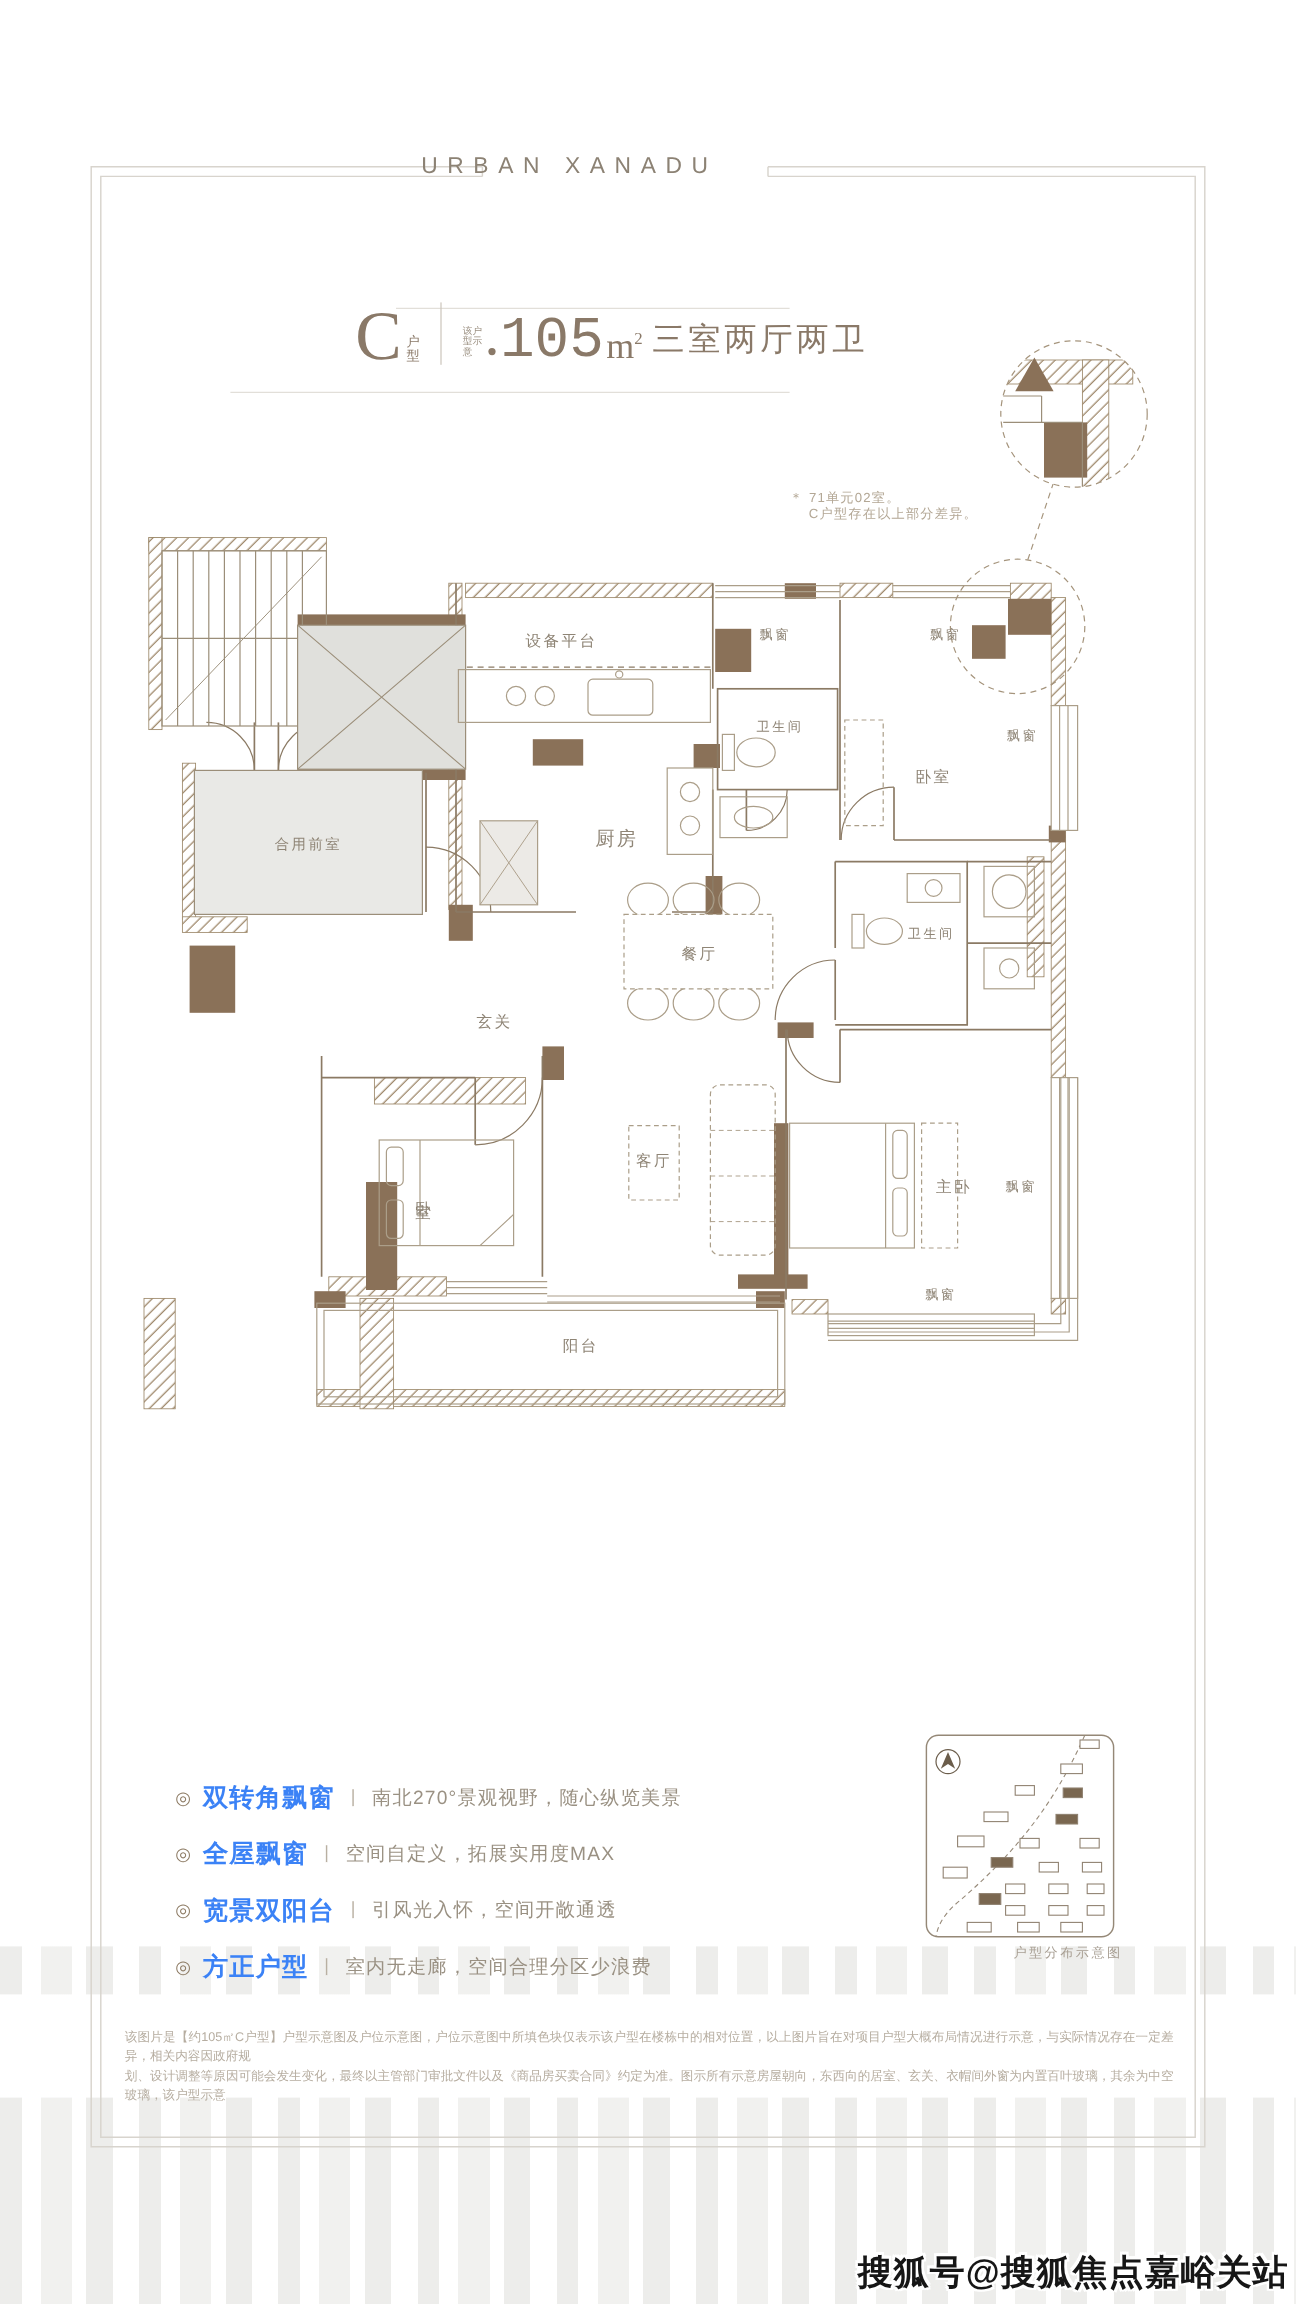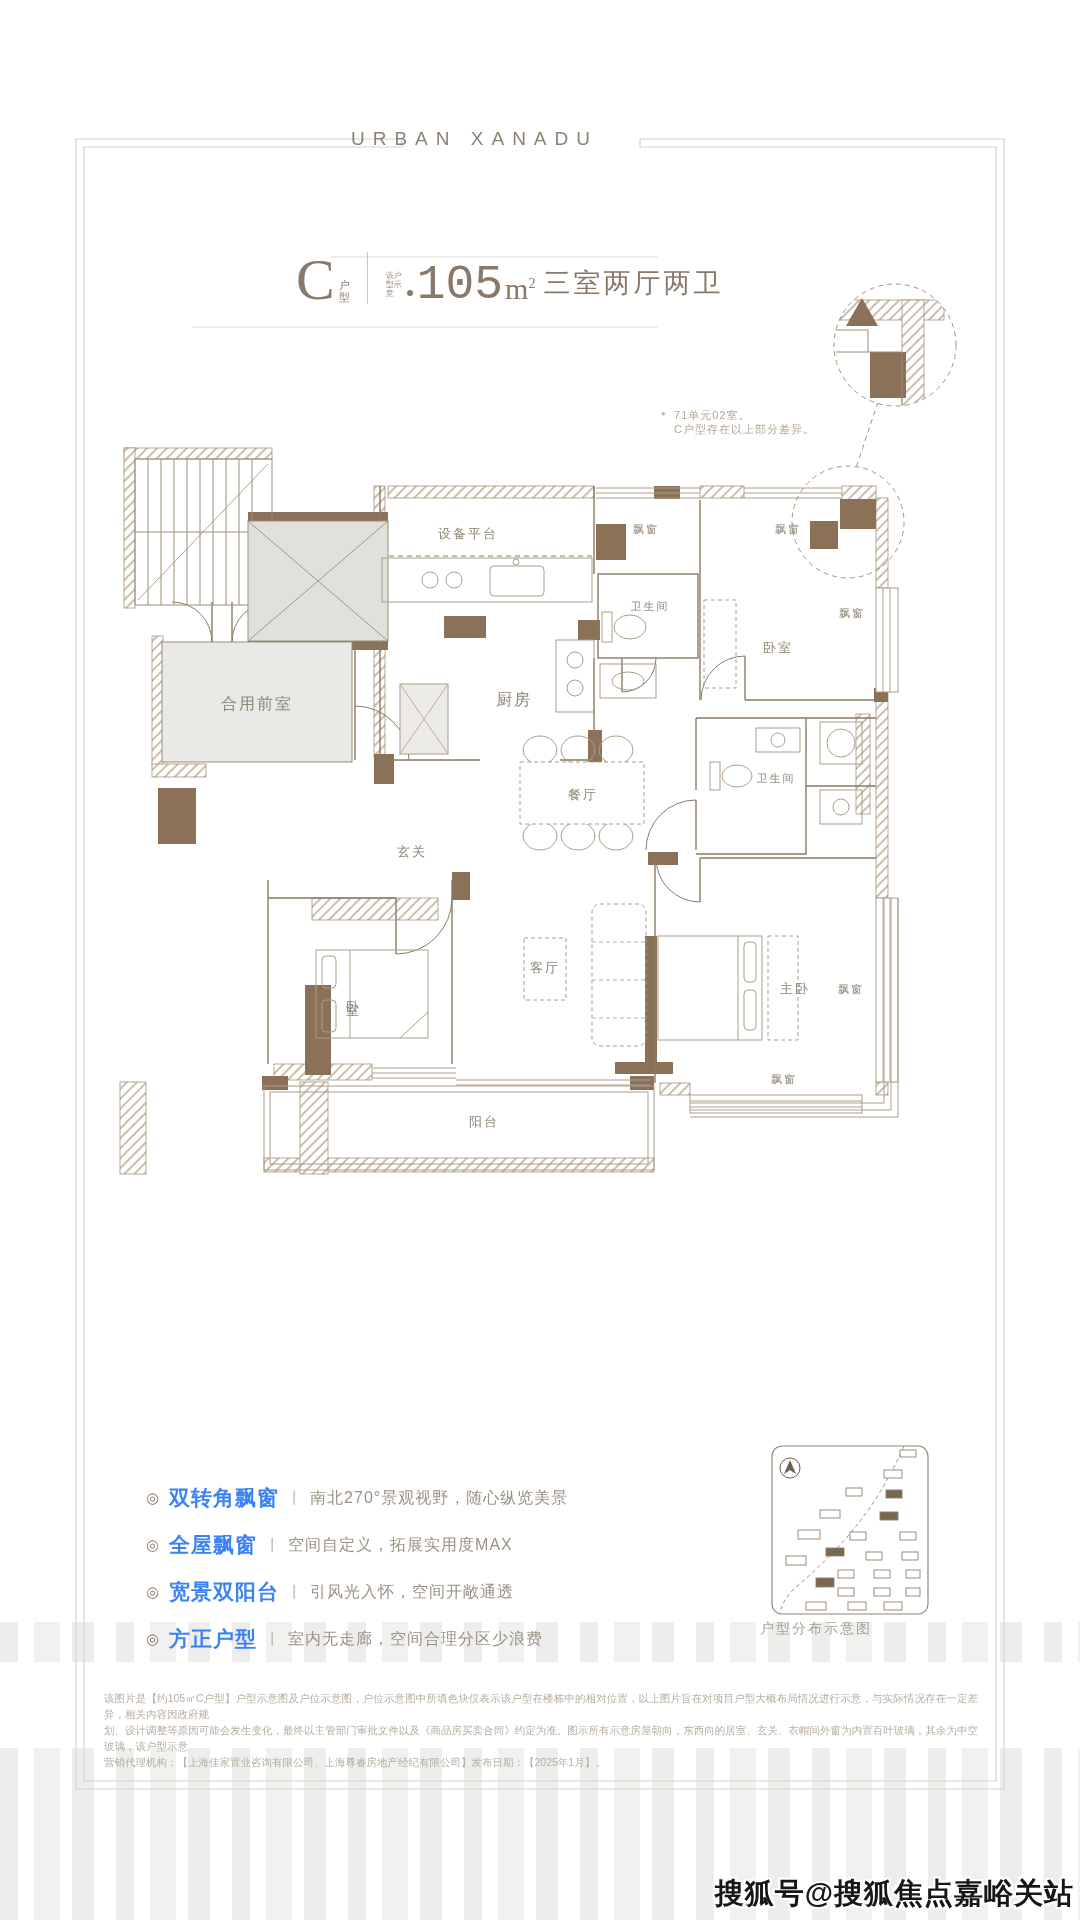--- a/index.html
+++ b/index.html
@@ -36,22 +36,22 @@
               letter-spacing:2px;white-space:nowrap}
   .plan-label.vert{writing-mode:vertical-rl;letter-spacing:2px}
 
   .features{position:absolute;left:146px;top:1484px;display:flex;flex-direction:column;gap:19px}
   .feat{display:flex;align-items:center;white-space:nowrap}
   .f-icon{color:#8d7b64;font-size:15px;margin-right:10px}
   .f-name{font-size:21px;font-weight:bold;color:#3b82f6;letter-spacing:1px}
   .f-div{color:#b9b0a2;margin:0 8px;font-size:15px}
   .f-desc{font-size:16px;color:#9a9183;letter-spacing:1px}
 
-  .inset-caption{position:absolute;left:760px;top:1620px;width:180px;
-                 font-size:14px;letter-spacing:2px;color:#a89f93}
+  .inset-caption{position:absolute;left:800px;top:1620px;width:180px;text-align:center;
+                 font-size:11px;letter-spacing:2px;color:#a89f93}
 
   .disclaimer{position:absolute;left:104px;top:1690px;width:874px;font-size:10.5px;
               line-height:16px;color:#b6ada0;text-align:justify}
 
   .watermark{position:absolute;right:6px;top:1874px;font-size:29px;font-weight:bold;color:#161616;
              letter-spacing:1px;
              text-shadow:-2px -2px 0 #fff,2px -2px 0 #fff,-2px 2px 0 #fff,2px 2px 0 #fff,
                          0 -2px 0 #fff,0 2px 0 #fff,-2px 0 0 #fff,2px 0 0 #fff}
 </style>
 </head>
@@ -296,21 +296,21 @@
 </div>
 
 <div id="plan-labels">
     <div class="plan-label" style="left: 468px; top: 534px; font-size: 13px;">设备平台</div>
     <div class="plan-label" style="left: 646px; top: 529px; font-size: 11px;">飘窗</div>
     <div class="plan-label" style="left: 788px; top: 529px; font-size: 11px;">飘窗</div>
     <div class="plan-label" style="left: 650px; top: 606px; font-size: 11px;">卫生间</div>
     <div class="plan-label" style="left: 778px; top: 648px; font-size: 13px;">卧室</div>
     <div class="plan-label" style="left: 852px; top: 613px; font-size: 11px;">飘窗</div>
     <div class="plan-label" style="left: 514px; top: 700px; font-size: 16px;">厨房</div>
-    <div class="plan-label" style="left: 257px; top: 704px; font-size: 16px;">合用前室</div>
+    <div class="plan-label" style="left: 257px; top: 704px; font-size: 12px;">合用前室</div>
     <div class="plan-label" style="left: 583px; top: 795px; font-size: 13px;">餐厅</div>
     <div class="plan-label" style="left: 776px; top: 778px; font-size: 11px;">卫生间</div>
     <div class="plan-label" style="left: 412px; top: 852px; font-size: 13px;">玄关</div>
     <div class="plan-label" style="left: 545px; top: 968px; font-size: 13px;">客厅</div>
     <div class="plan-label vert" style="left: 352px; top: 992px; font-size: 13px;">卧室</div>
     <div class="plan-label" style="left: 795px; top: 989px; font-size: 13px;">主卧</div>
     <div class="plan-label" style="left: 851px; top: 989px; font-size: 11px;">飘窗</div>
     <div class="plan-label" style="left: 784px; top: 1079px; font-size: 11px;">飘窗</div>
     <div class="plan-label" style="left: 484px; top: 1122px; font-size: 13px;">阳台</div>
   </div>
@@ -340,16 +340,15 @@
     <span class="f-div">丨</span>
     <span class="f-desc">室内无走廊，空间合理分区少浪费</span>
   </div>
 </div>
 
 <div class="inset-caption">户型分布示意图</div>
 
 <div class="disclaimer">
   <div>该图片是【约105㎡C户型】户型示意图及户位示意图，户位示意图中所填色块仅表示该户型在楼栋中的相对位置，以上图片旨在对项目户型大概布局情况进行示意，与实际情况存在一定差异，相关内容因政府规</div>
   <div>划、设计调整等原因可能会发生变化，最终以主管部门审批文件以及《商品房买卖合同》约定为准。图示所有示意房屋朝向，东西向的居室、玄关、衣帽间外窗为内置百叶玻璃，其余为中空玻璃，该户型示意</div>
-  <div>营销代理机构：【上海佳家置业咨询有限公司、上海尊睿房地产经纪有限公司】发布日期：【2025年1月】。</div>
 </div>
 
 <div class="watermark">搜狐号@搜狐焦点嘉峪关站</div>
 
 </body></html>

